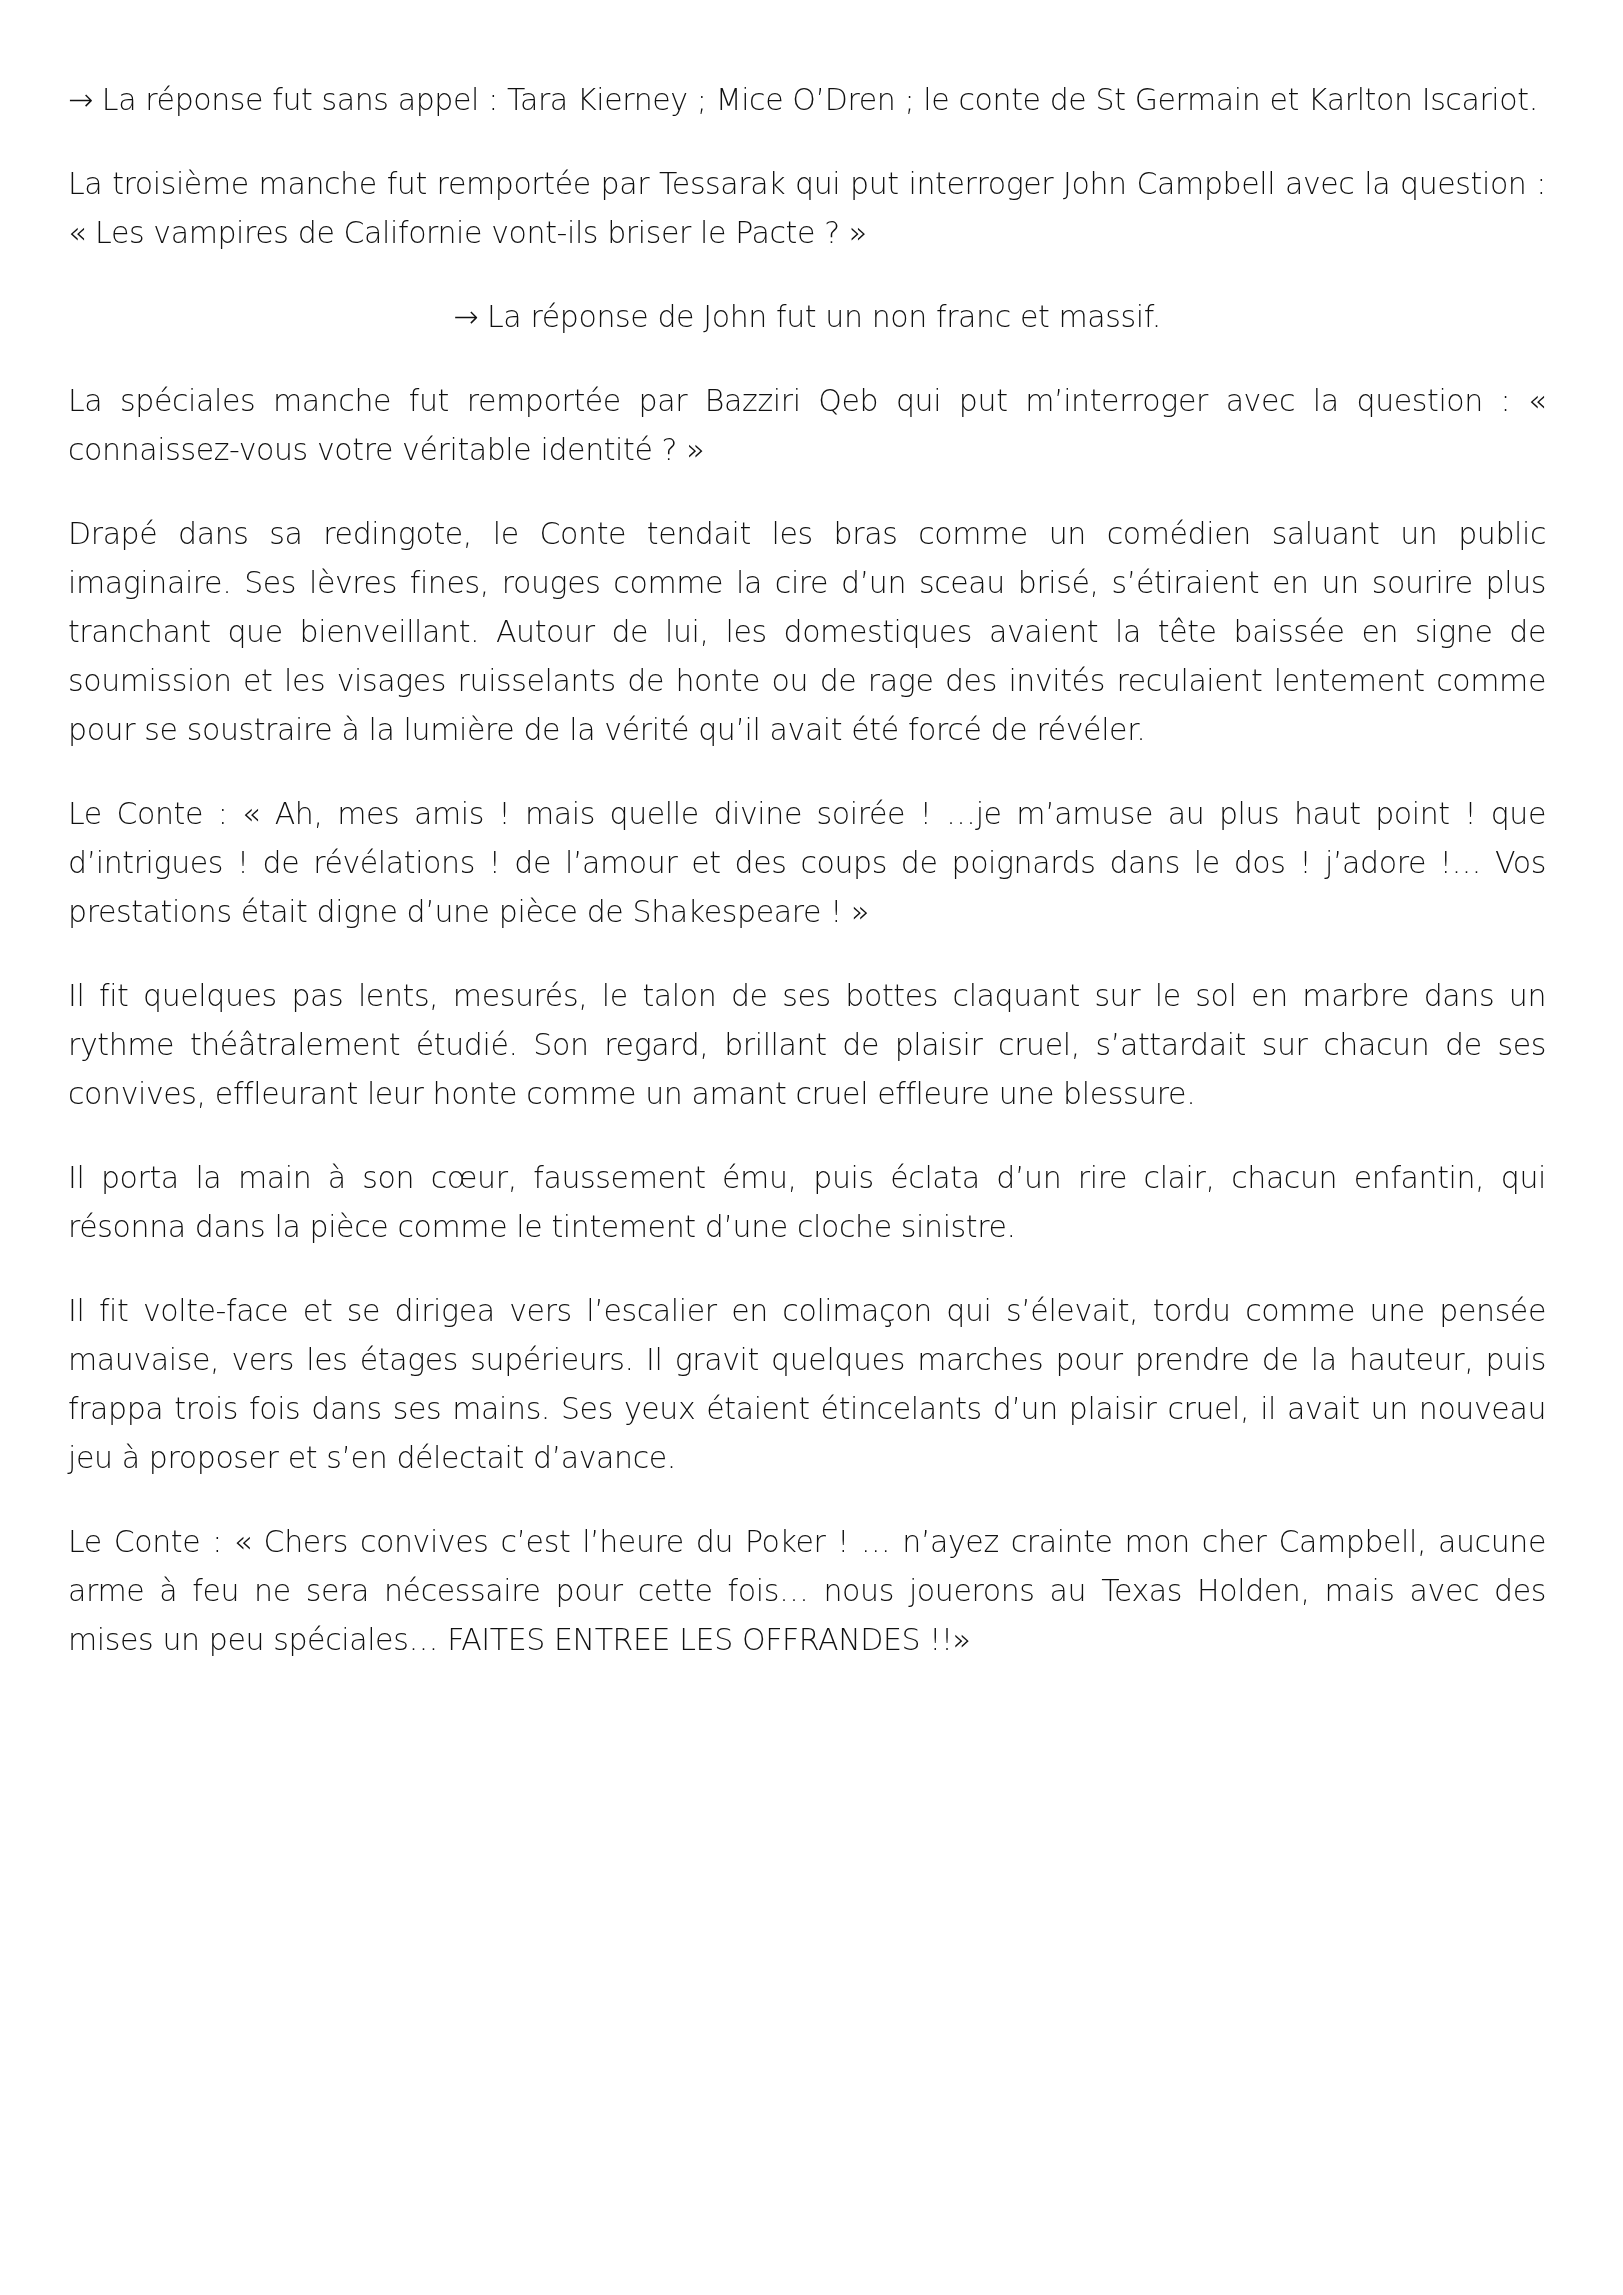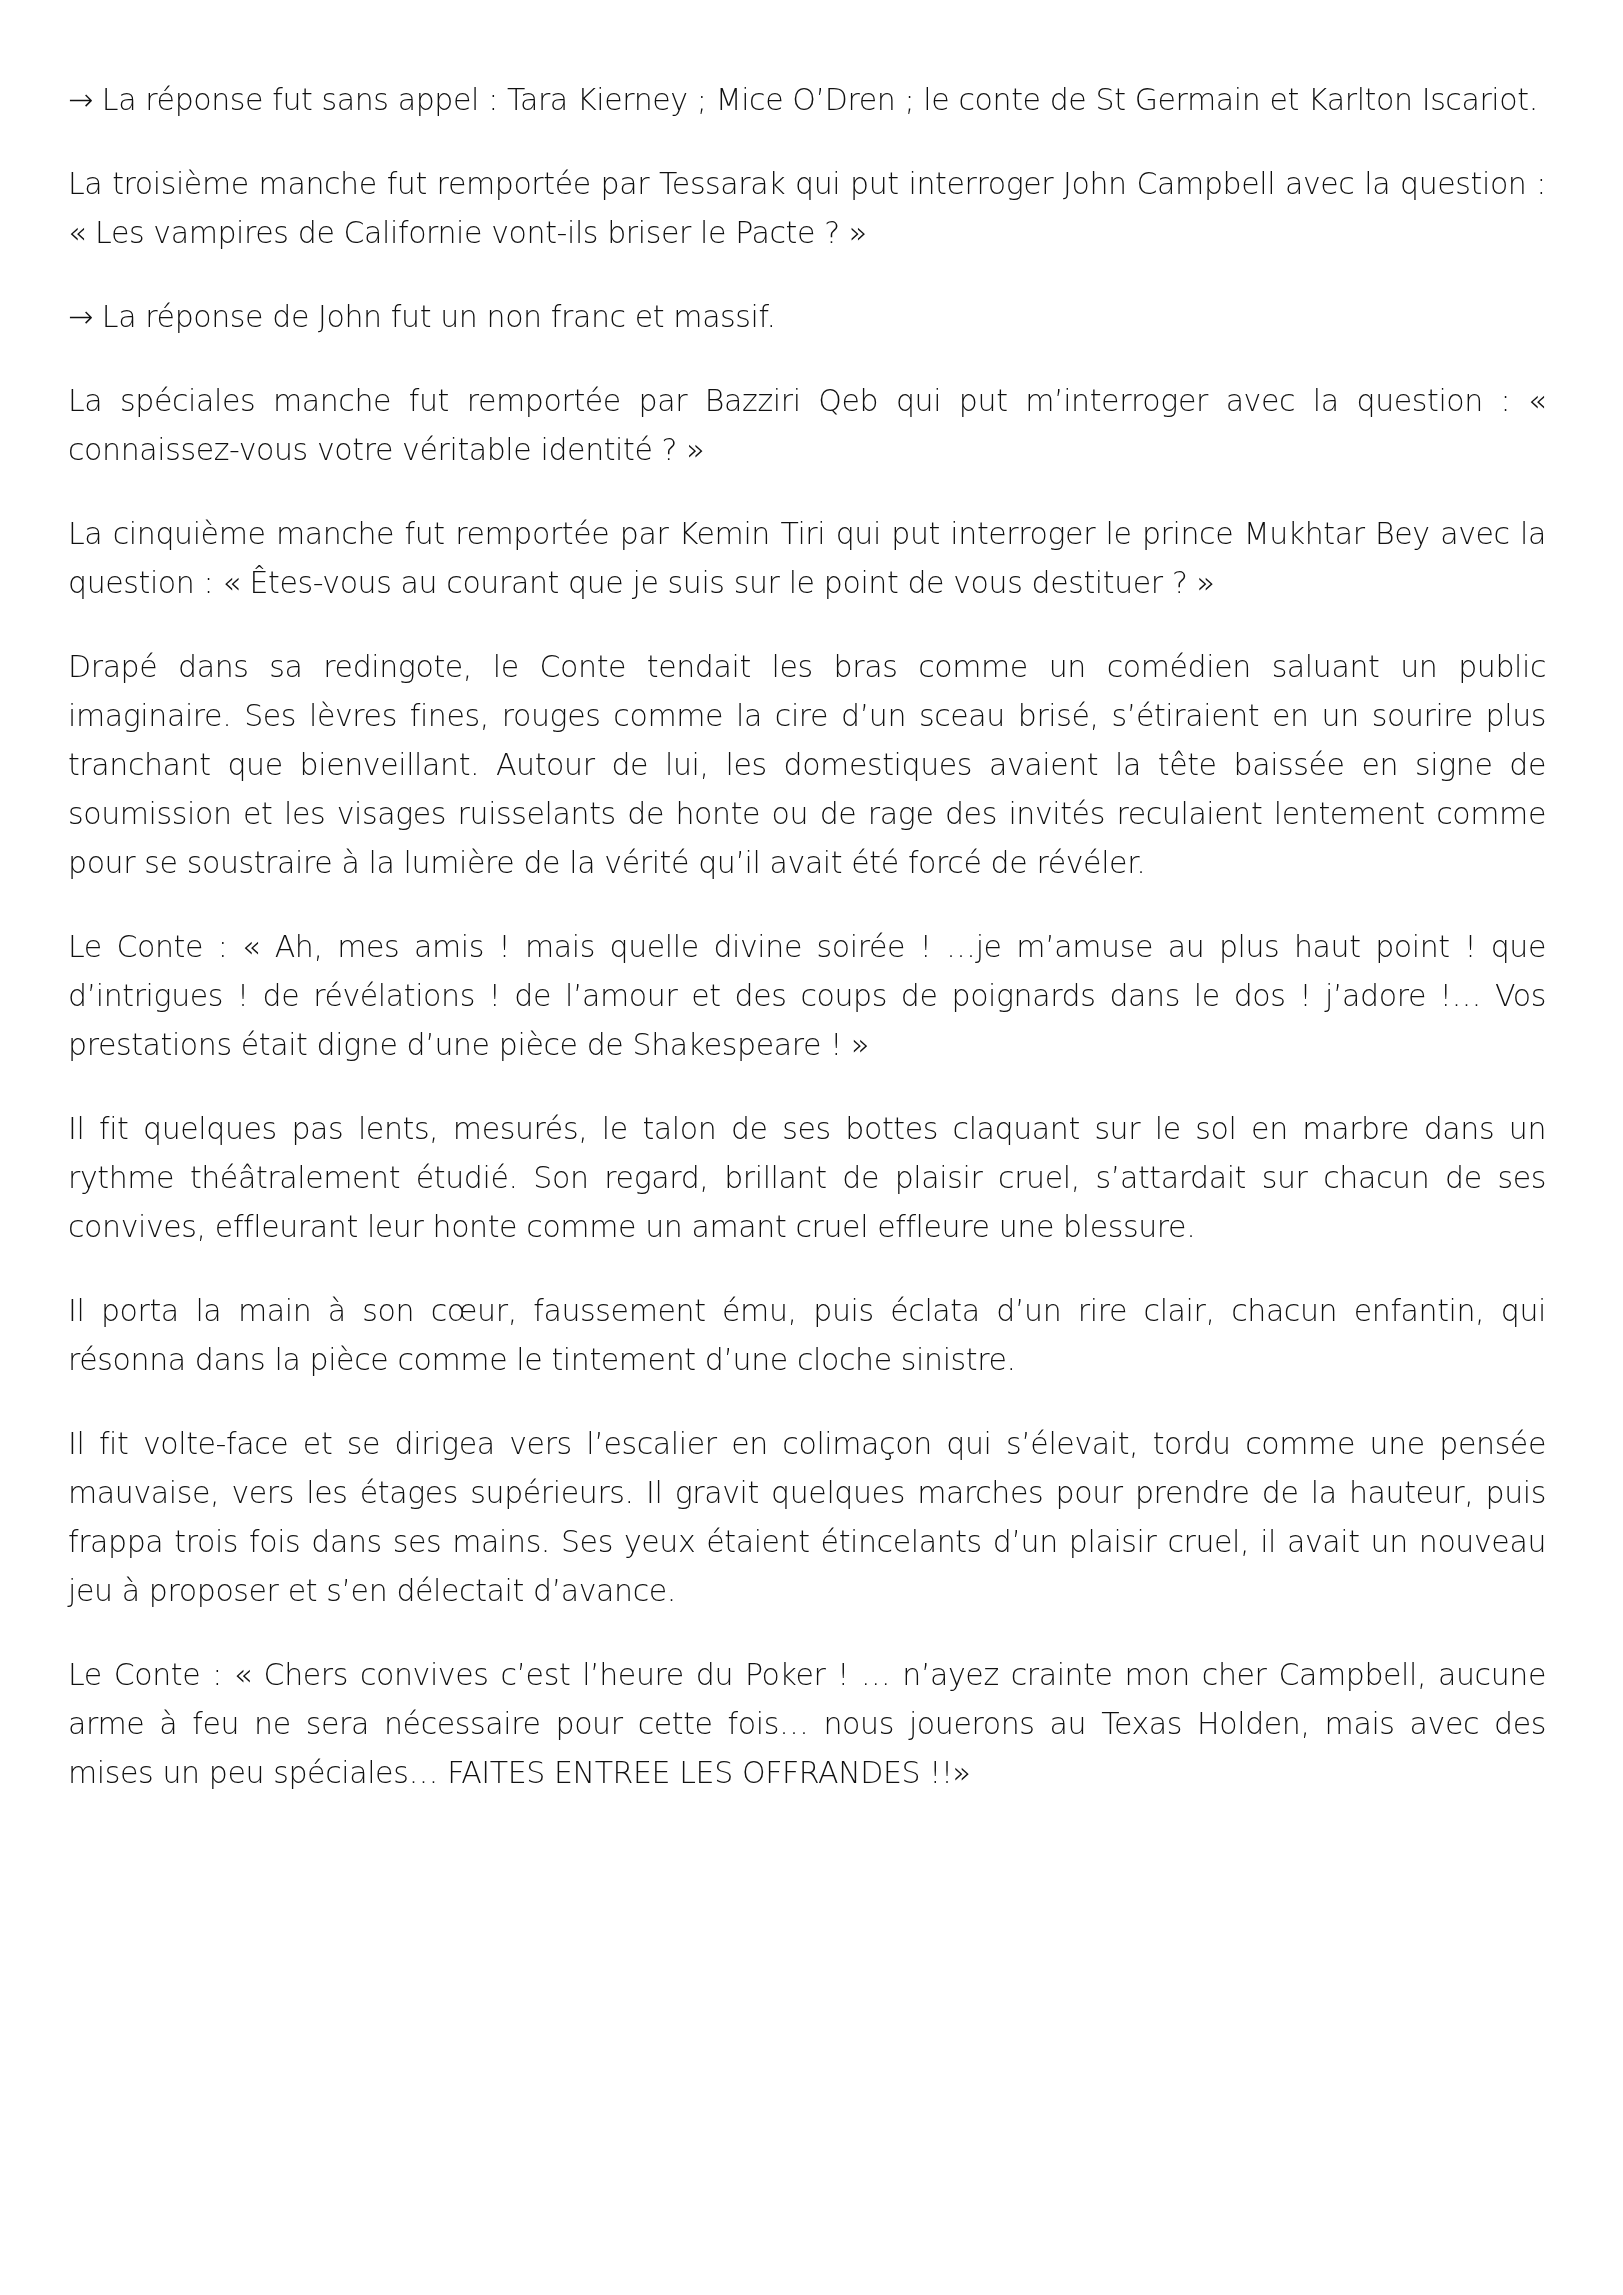--- a/index.html
+++ b/index.html
@@ -25,21 +25,21 @@
       margin: 0 0 35px 0;
       font-size: 30px;
       line-height: 49px;
       text-align: justify;
       font-weight: 300;
       letter-spacing: -0.4px;
       word-spacing: 0px;
       font-stretch: condensed;
     }
     .para.left {
-      text-align: left;
+      text-align: center;
     }
     .u {
       text-decoration-thickness: 2px;
       text-underline-offset: 4.6px;
     }
   </style>
 </head>
 <body>
 
 <div class="page">
@@ -54,23 +54,20 @@
 
   <p class="para left">
     <span>→ La réponse de John fut un non franc et massif.</span>
   </p>
 
   <p class="para">
     <span class="u">La spéciales manche</span><span> fut remportée par Bazziri Qeb qui put m’interroger avec la question : « connaissez-vous votre véritable identité ? »</span>
   </p>
 
 
-  <p class="para">
-    <span class="u">La cinquième manche</span><span> fut remportée par Kemin Tiri qui put interroger le prince Mukhtar Bey avec la question : « Êtes-vous au courant que je suis sur le point de vous destituer ? »</span>
-  </p>
 
 
   <p class="para">
     <span>Drapé dans sa redingote, le Conte tendait les bras comme un comédien saluant un public imaginaire. Ses lèvres fines, rouges comme la cire d’un sceau brisé, s’étiraient en un sourire plus tranchant que bienveillant. Autour de lui, les domestiques avaient la tête baissée en signe de soumission et les visages ruisselants de honte ou de rage des invités reculaient lentement comme pour se soustraire à la lumière de la vérité qu’il avait été forcé de révéler.</span>
   </p>
 
   <p class="para">
     <span>Le Conte : « Ah, mes amis ! mais quelle divine soirée ! …je m’amuse au plus haut point ! que d’intrigues ! de révélations ! de l’amour et des coups de poignards dans le dos ! j’adore !… Vos prestations était digne d’une pièce de Shakespeare ! »</span>
   </p>
 

